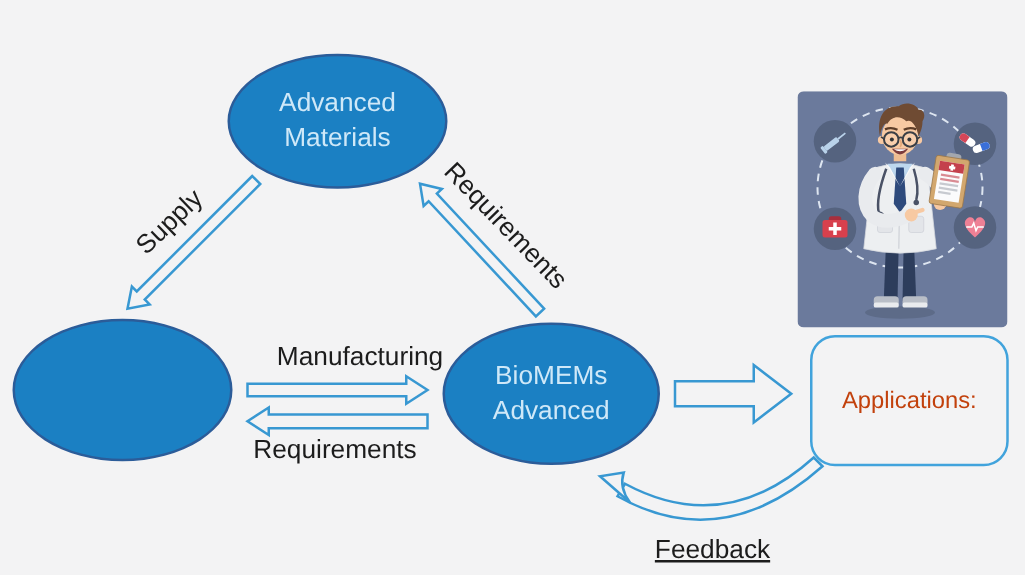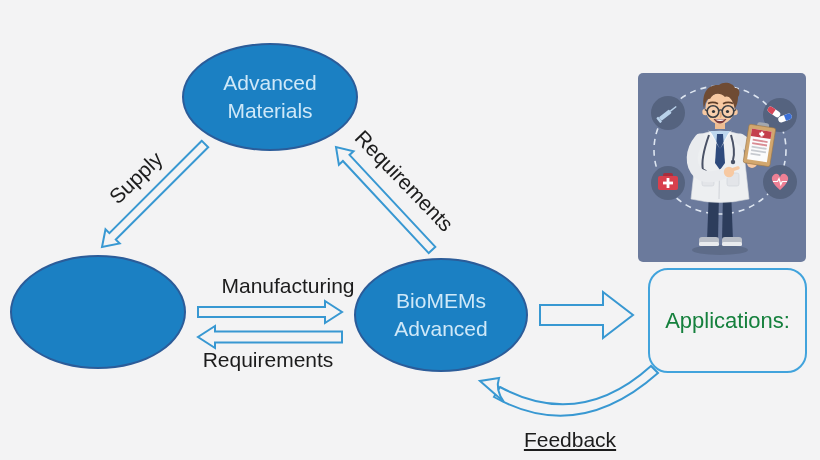--- a/index.html
+++ b/index.html
@@ -22,21 +22,21 @@
   .edge-label{position:absolute;z-index:3;color:var(--edge-label-text);font-size:21px;
               white-space:nowrap;transform:translate(-50%,-50%);}
   .lbl-supply{left:136px;top:178px;transform:translate(-50%,-50%) rotate(-44deg);}
   .lbl-req-up{left:404px;top:181px;transform:translate(-50%,-50%) rotate(46deg);}
   .lbl-manu{left:268px;top:286px;margin-left:20px;}
   .lbl-req-left{left:268px;top:360px;}
   .lbl-feedback{left:570px;top:440px;text-decoration:underline;}
   .apps-box{position:absolute;z-index:2;left:648px;top:268px;width:159px;height:105px;
             box-sizing:border-box;border:2px solid var(--applications-border);border-radius:20px;
             background:var(--page-background);display:flex;flex-direction:column;align-items:center;
-            justify-content:center;text-align:center;color:#15803d;font-size:22px;line-height:28px;}
+            justify-content:center;text-align:center;color:#c2410c;font-size:19px;line-height:28px;}
   .illustration{position:absolute;z-index:2;left:638px;top:73px;width:168px;height:189px;}
 </style>
 </head>
 <body>
 
 <div class="stage">
 
   <svg id="arrows" width="820" height="460" viewBox="0 0 820 460" aria-hidden="true">
     <path id="supply-arrow" d="M201.8,140.8L109.4,233.2L105.5,229.3L102.0,247.0L119.7,243.5L115.8,239.6L208.2,147.2Z"></path>
     <path id="requirements-up-arrow" d="M435.3,246.9L349.5,154.9L353.5,151.2L336.0,147.0L338.9,164.8L342.9,161.0L428.7,253.1Z"></path>

